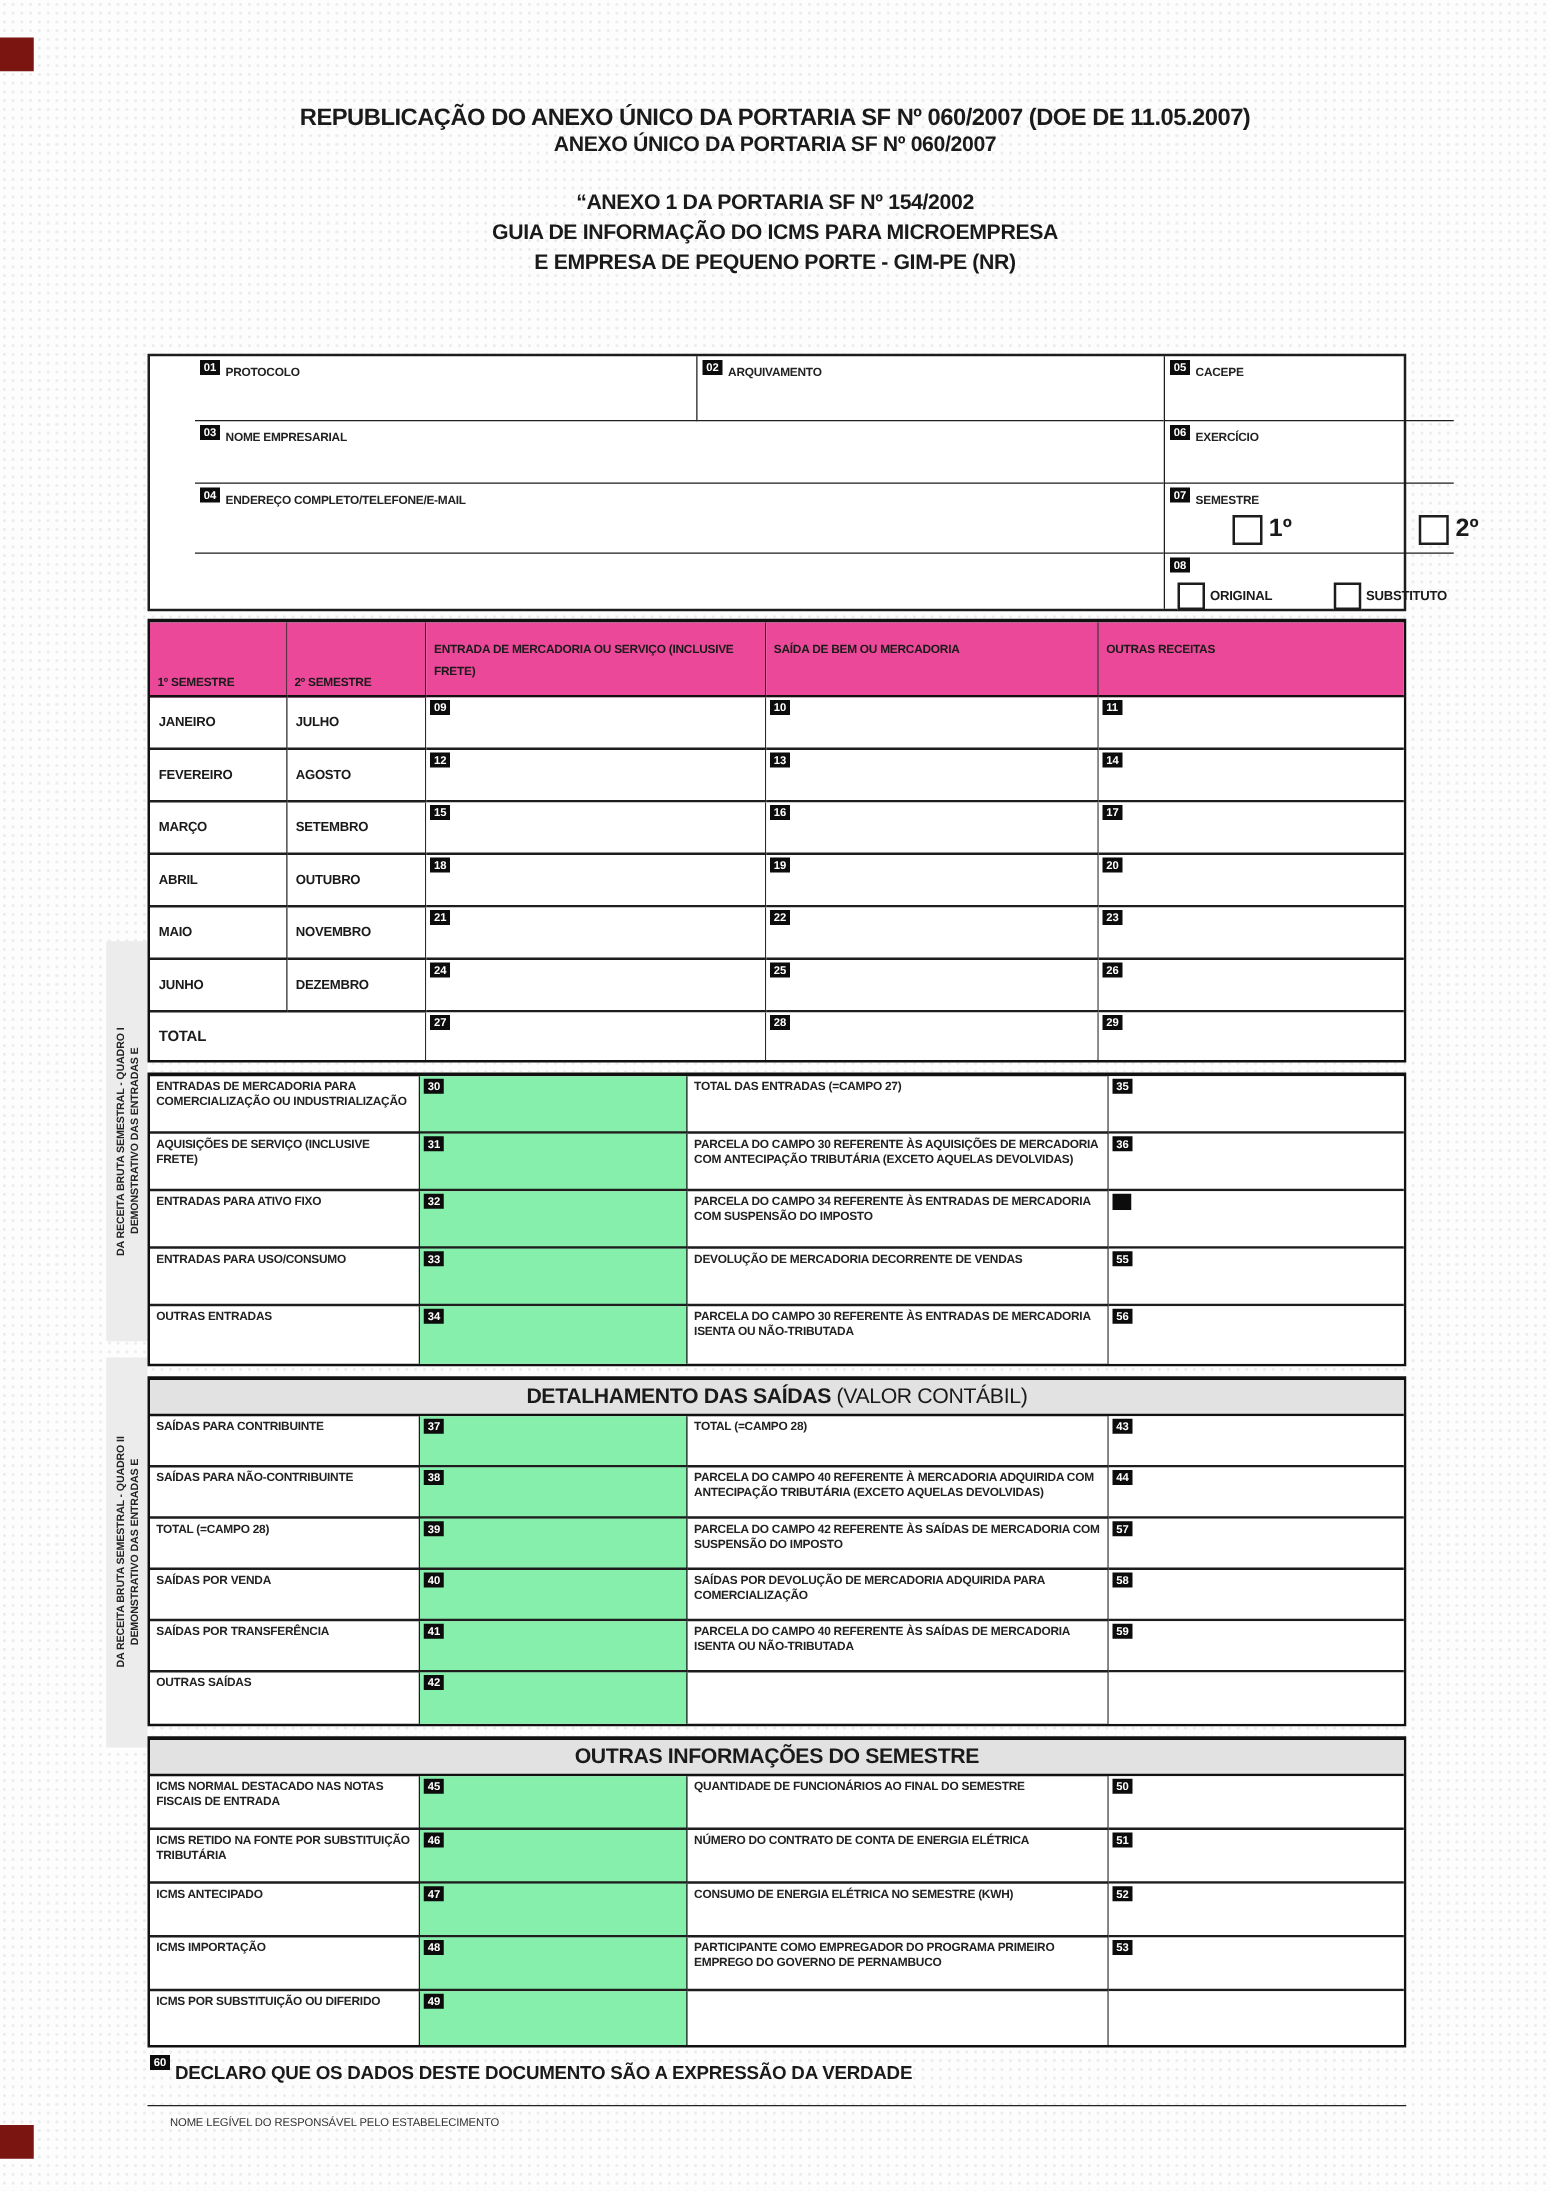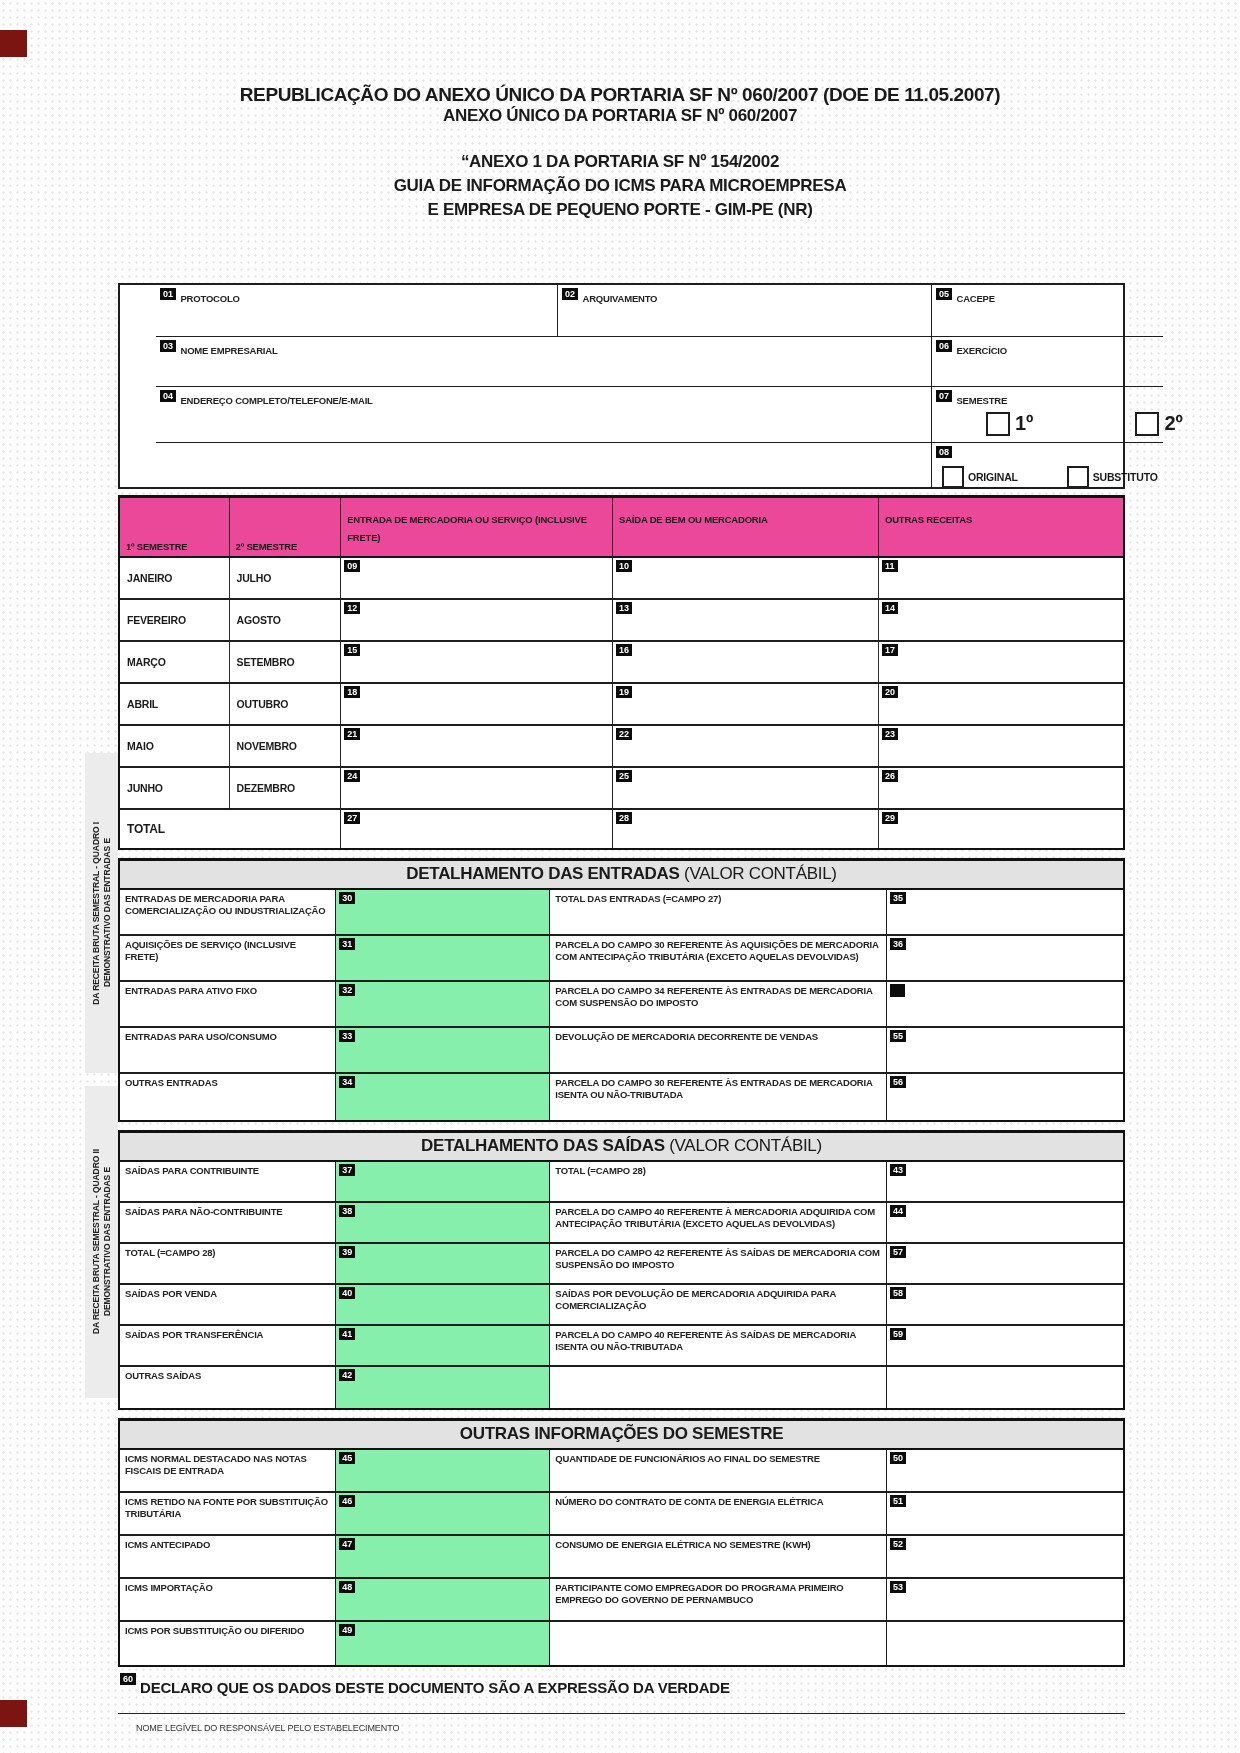--- a/index.html
+++ b/index.html
@@ -243,23 +243,20 @@
       </div>
       <div class="q1-row q1-total">
         <div class="qc qcm mcell">TOTAL</div>
         <div class="qc qc3 vcell"><span class="numbadge">27</span></div>
         <div class="qc qc4 vcell"><span class="numbadge">28</span></div>
         <div class="qc qc5 vcell"><span class="numbadge">29</span></div>
       </div>
     </div>
 
     <div class="det">
-      <div class="det-head">
-        <span>DETALHAMENTO DAS ENTRADAS</span><span class="suffix"> (VALOR CONTÁBIL)</span>
-      </div>
       <div class="rows-ent">
         <div class="det-row">
           <div class="dl-label">
               <span class="flabel">ENTRADAS DE MERCADORIA PARA COMERCIALIZAÇÃO OU INDUSTRIALIZAÇÃO</span>
             </div>
           <div class="dl-val"><span class="numbadge">30</span></div>
           <div class="dr-label">
               <span class="flabel">TOTAL DAS ENTRADAS (=CAMPO 27)</span>
             </div>
           <div class="dr-val"><span class="numbadge">35</span></div>

